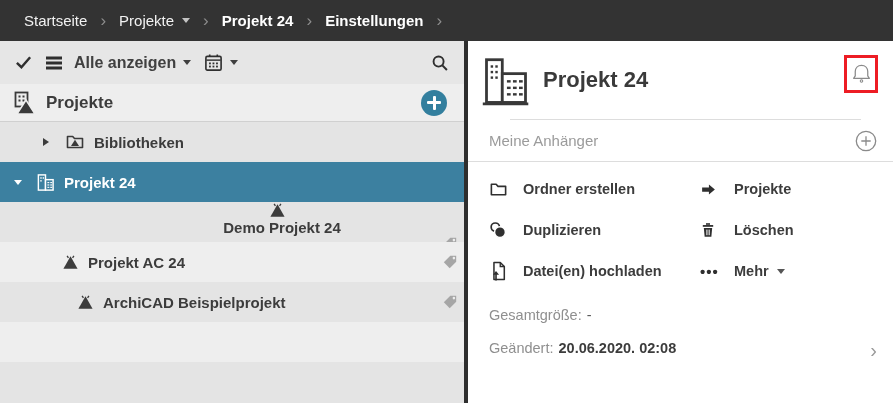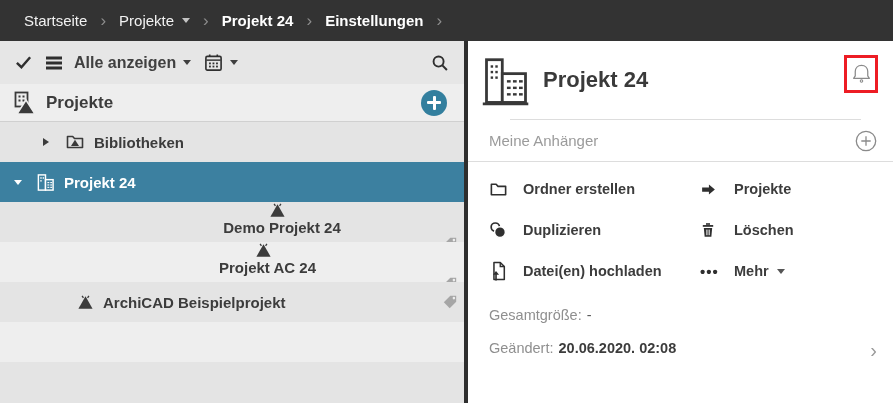--- a/index.html
+++ b/index.html
@@ -212,21 +212,21 @@
     </span>
     <span class="tree-label">Demo Projekt 24</span>
     <span class="tag-wrap">
       <svg viewBox="0 0 16 16" width="16" height="16">
           <path d="M8.3 1.8 H14.2 V7.7 L7.7 14.2 1.8 8.3 Z" fill="#a6a6a6"></path>
           <circle cx="11.9" cy="4.1" r="1.3" fill="#ededed"></circle>
         </svg>
     </span>
   </div>
 
-  <div class="tree-row row-bg-light" style="padding-left:62px;flex-direction:column;">
+  <div class="tree-row row-bg-light" style="padding-left:62px;">
     <span class="tree-icon">
       <svg viewBox="0 0 18 18" width="17" height="17">
         <path d="M9 2.5 L16.5 15.5 H1.5 Z" fill="#3c3c3c"></path>
         <path d="M6.8 4.2 L5.4 2 M11.2 4.2 L12.6 2" stroke="#3c3c3c" stroke-width="1.4"></path>
       </svg>
     </span>
     <span class="tree-label">Projekt AC 24</span>
     <span class="tag-wrap">
       <svg viewBox="0 0 16 16" width="16" height="16">
           <path d="M8.3 1.8 H14.2 V7.7 L7.7 14.2 1.8 8.3 Z" fill="#a6a6a6"></path>

